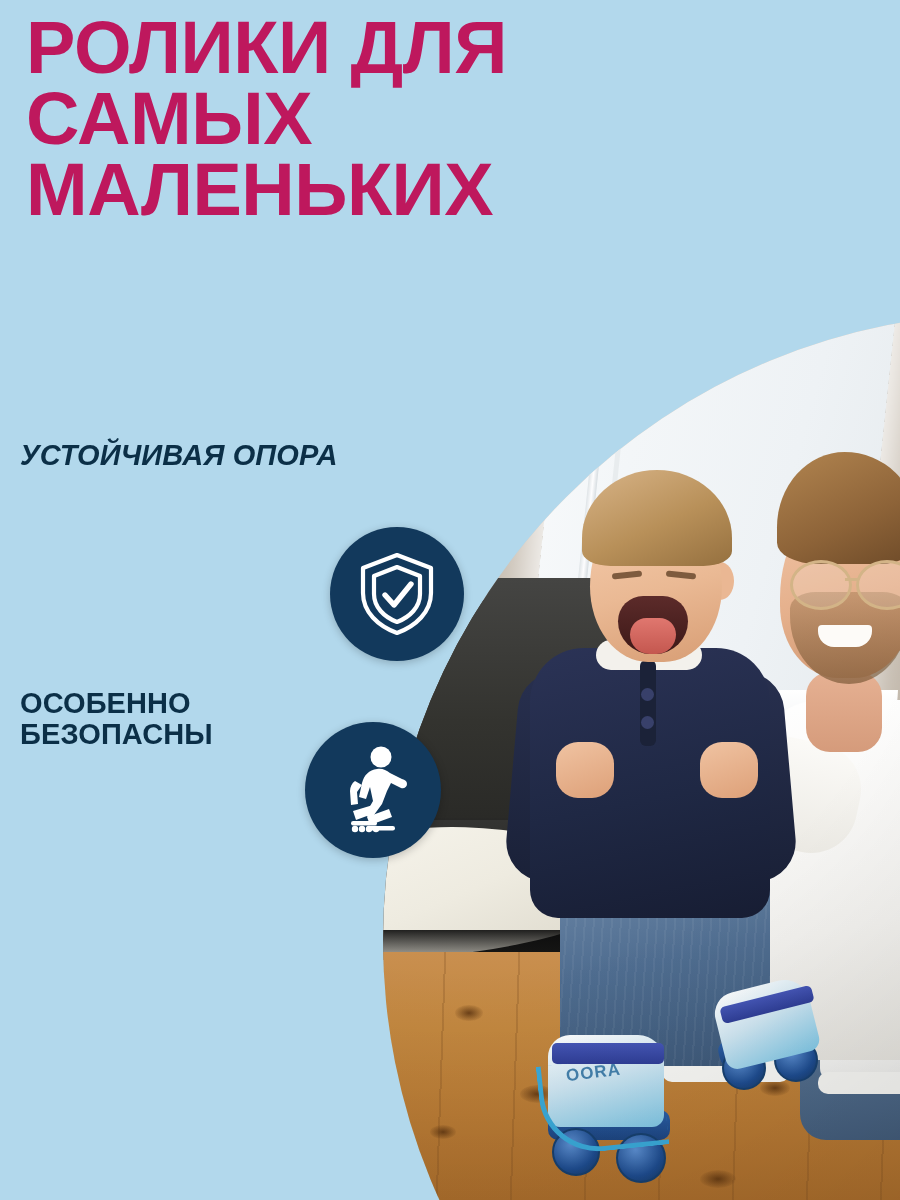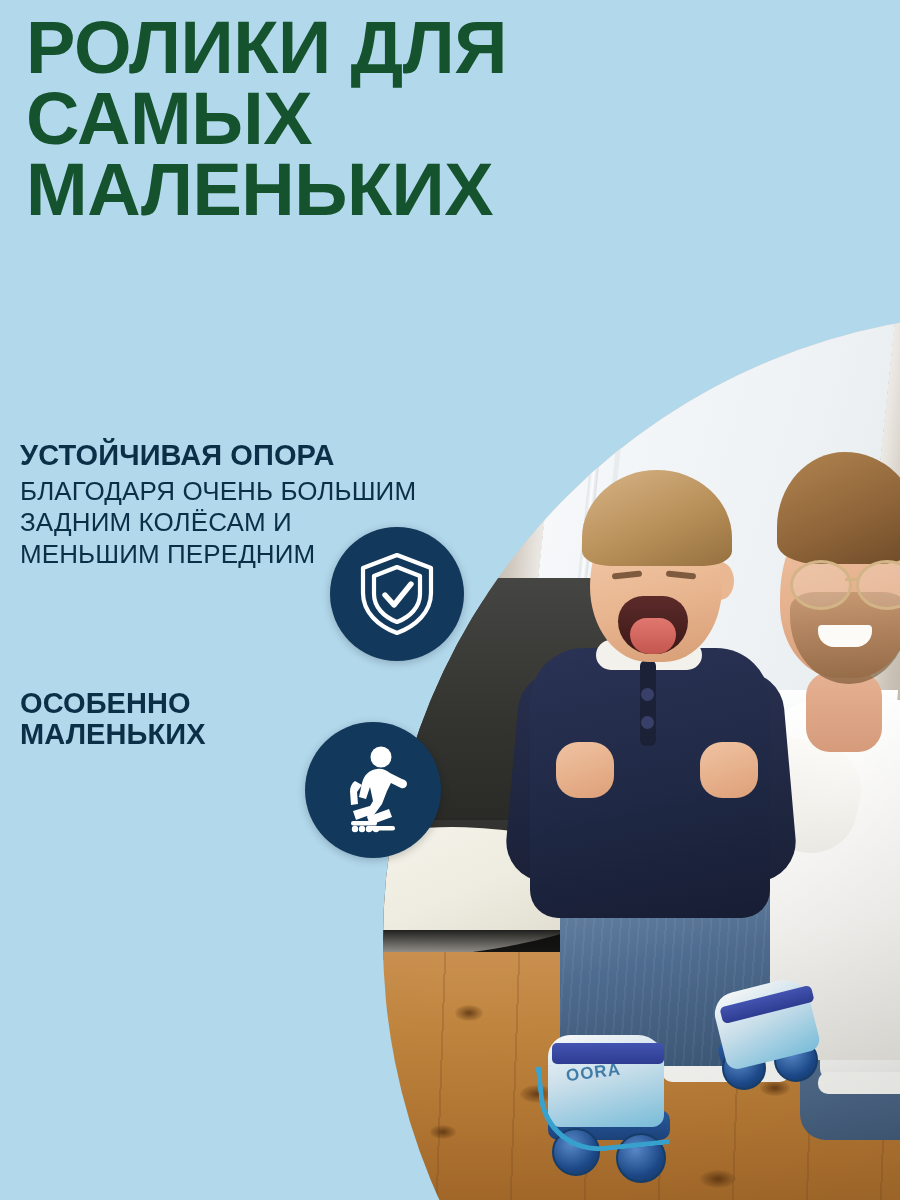--- a/index.html
+++ b/index.html
@@ -339,35 +339,35 @@
   }
 
   
   .content { position: relative; z-index: 3; }
 
   .headline {
     position: absolute;
     left: 26px;
     top: 12px;
     width: 640px;
-    color: #14532d;
+    color: #be185d;
     font-size: 74px;
     font-weight: bold;
     line-height: 0.96;
     letter-spacing: -0.5px;
     white-space: pre-line;
     margin: 0;
   }
 
   .feature {
     position: absolute;
     left: 20px;
     width: 420px;
   }
-  .feature-1 { top: 440px; }
+  .feature-1 { top: 440px; font-style: italic; }
   .feature-2 { top: 688px; }
 
   .feature-title {
     color: #0b2f47;
     font-size: 29px;
     font-weight: bold;
     line-height: 1.06;
     letter-spacing: 0.1px;
     white-space: pre-line;
     margin: 0 0 5px 0;
@@ -484,28 +484,25 @@
   </div>
 
   <div class="content">
 
     <h1 class="headline">РОЛИКИ ДЛЯ
 САМЫХ
 МАЛЕНЬКИХ</h1>
 
     <div class="feature feature-1">
       <div class="feature-title">УСТОЙЧИВАЯ ОПОРА</div>
-      <div class="feature-body">БЛАГОДАРЯ ОЧЕНЬ БОЛЬШИМ
-ЗАДНИМ КОЛЁСАМ И
-МЕНЬШИМ ПЕРЕДНИМ</div>
     </div>
 
     <div class="feature feature-2">
       <div class="feature-title">ОСОБЕННО
-МАЛЕНЬКИХ</div>
+БЕЗОПАСНЫ</div>
     </div>
   </div>
 
   <div class="badge badge-shield">
     <span>
       <svg width="82" height="88" viewBox="0 0 82 88" fill="none" stroke="#ffffff" stroke-width="4.2" stroke-linecap="round" stroke-linejoin="round">
         <path d="M41 5 L75 18 V43 C75 62 60 76 41 83 C22 76 7 62 7 43 V18 Z"></path>
         <path d="M41 17 L64 26 V44 C64 57 54 67 41 72 C28 67 18 57 18 44 V26 Z"></path>
         <path d="M29 45 L38 55 L55 34" stroke-width="5.4"></path>
       </svg>

